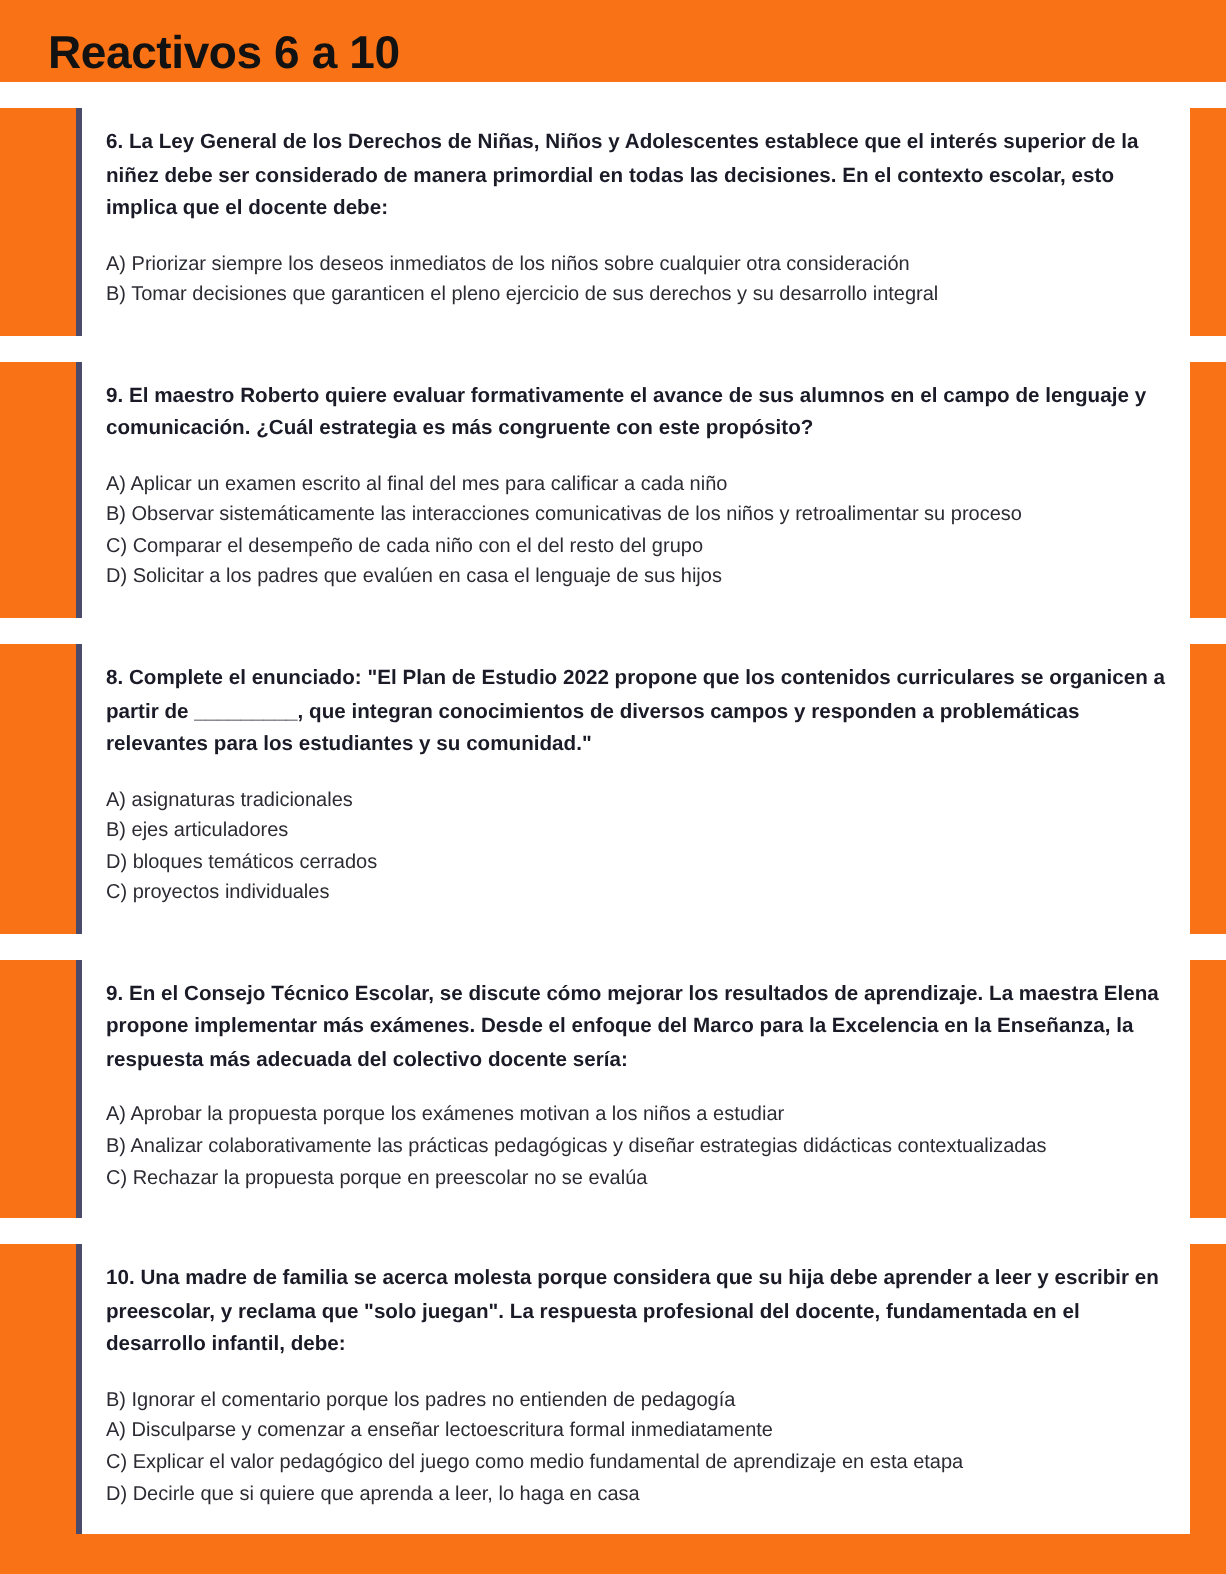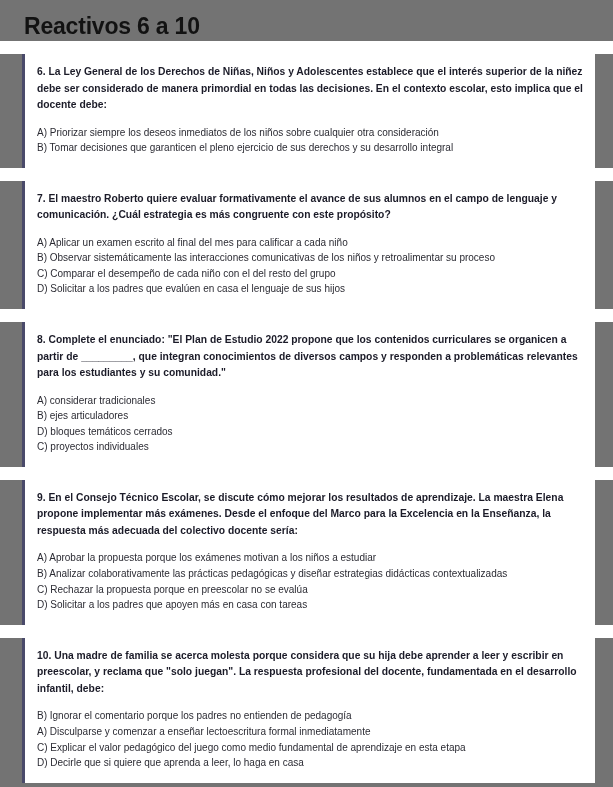--- a/index.html
+++ b/index.html
@@ -14,39 +14,39 @@
     font-family: "Liberation Sans", sans-serif;
     -webkit-font-smoothing: antialiased;
     overflow: hidden;
   }
   #page {
     width: 613px;
     height: 787px;
     box-sizing: border-box;
     padding: 0;
     position: relative;
-    background: #737373;
+    background: #f97316;
   }
   .page-title {
     margin: 0;
     padding: 11px 0 0 24px;
     font-size: 23px;
     line-height: 30px;
     font-weight: bold;
     color: #121212;
     letter-spacing: -0.2px;
   }
   .questions {
     margin: 0;
     padding: 0 0 0 0;
     list-style: none;
   }
   .question-block {
     position: relative;
-    margin: 0 18px 0 22px;
+    margin: 0 18px 0 38px;
     padding: 10px 0 12px 12px;
     border-left: 3px solid #737373;
     background: #ffffff;
     box-sizing: border-box;
   }
   .question-gap {
     height: 13px;
     background: #ffffff;
   }
   .question-stem {
@@ -84,46 +84,45 @@
   <div class="question-gap"></div>
       <div class="question-block" style="border-left-color: rgb(74, 74, 106);">
         <p class="question-stem">6. La Ley General de los Derechos de Niñas, Niños y Adolescentes establece que el interés superior de la niñez debe ser considerado de manera primordial en todas las decisiones. En el contexto escolar, esto implica que el docente debe:</p>
         <ul class="options">
           <li class="option">A) Priorizar siempre los deseos inmediatos de los niños sobre cualquier otra consideración</li>
           <li class="option">B) Tomar decisiones que garanticen el pleno ejercicio de sus derechos y su desarrollo integral</li>
         </ul>
       </div>
       <div class="question-gap"></div>
       <div class="question-block" style="border-left-color: rgb(74, 74, 106);">
-        <p class="question-stem">7. El maestro Roberto quiere evaluar formativamente el avance de sus alumnos en el campo de lenguaje y comunicación. ¿Cuál estrategia es más congruente con este propósito?</p>
+        <p class="question-stem">9. El maestro Roberto quiere evaluar formativamente el avance de sus alumnos en el campo de lenguaje y comunicación. ¿Cuál estrategia es más congruente con este propósito?</p>
         <ul class="options">
           <li class="option">A) Aplicar un examen escrito al final del mes para calificar a cada niño</li>
           <li class="option">B) Observar sistemáticamente las interacciones comunicativas de los niños y retroalimentar su proceso</li>
           <li class="option">C) Comparar el desempeño de cada niño con el del resto del grupo</li>
           <li class="option">D) Solicitar a los padres que evalúen en casa el lenguaje de sus hijos</li>
         </ul>
       </div>
       <div class="question-gap"></div>
       <div class="question-block" style="border-left-color: rgb(74, 74, 106);">
         <p class="question-stem">8. Complete el enunciado: "El Plan de Estudio 2022 propone que los contenidos curriculares se organicen a partir de _________, que integran conocimientos de diversos campos y responden a problemáticas relevantes para los estudiantes y su comunidad."</p>
         <ul class="options">
-          <li class="option">A) considerar tradicionales</li>
+          <li class="option">A) asignaturas tradicionales</li>
           <li class="option">B) ejes articuladores</li>
           <li class="option">D) bloques temáticos cerrados</li>
           <li class="option">C) proyectos individuales</li>
         </ul>
       </div>
       <div class="question-gap"></div>
       <div class="question-block" style="border-left-color: rgb(74, 74, 106);">
         <p class="question-stem">9. En el Consejo Técnico Escolar, se discute cómo mejorar los resultados de aprendizaje. La maestra Elena propone implementar más exámenes. Desde el enfoque del Marco para la Excelencia en la Enseñanza, la respuesta más adecuada del colectivo docente sería:</p>
         <ul class="options">
           <li class="option">A) Aprobar la propuesta porque los exámenes motivan a los niños a estudiar</li>
           <li class="option">B) Analizar colaborativamente las prácticas pedagógicas y diseñar estrategias didácticas contextualizadas</li>
           <li class="option">C) Rechazar la propuesta porque en preescolar no se evalúa</li>
-          <li class="option">D) Solicitar a los padres que apoyen más en casa con tareas</li>
         </ul>
       </div>
       <div class="question-gap"></div>
       <div class="question-block" style="border-left-color: rgb(74, 74, 106);">
         <p class="question-stem">10. Una madre de familia se acerca molesta porque considera que su hija debe aprender a leer y escribir en preescolar, y reclama que "solo juegan". La respuesta profesional del docente, fundamentada en el desarrollo infantil, debe:</p>
         <ul class="options">
           <li class="option">B) Ignorar el comentario porque los padres no entienden de pedagogía</li>
           <li class="option">A) Disculparse y comenzar a enseñar lectoescritura formal inmediatamente</li>
           <li class="option">C) Explicar el valor pedagógico del juego como medio fundamental de aprendizaje en esta etapa</li>
           <li class="option">D) Decirle que si quiere que aprenda a leer, lo haga en casa</li>

